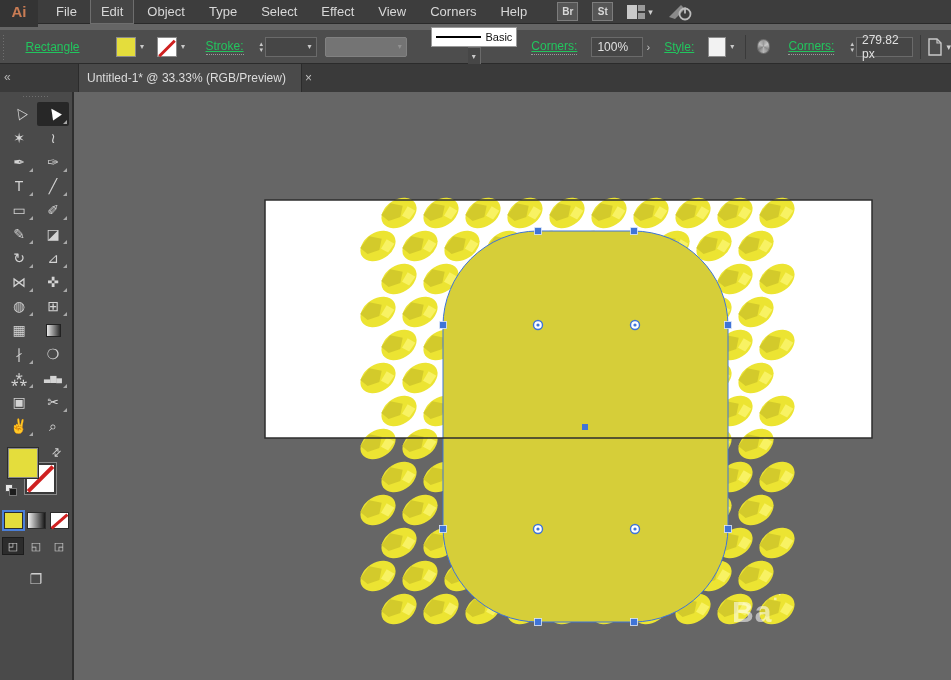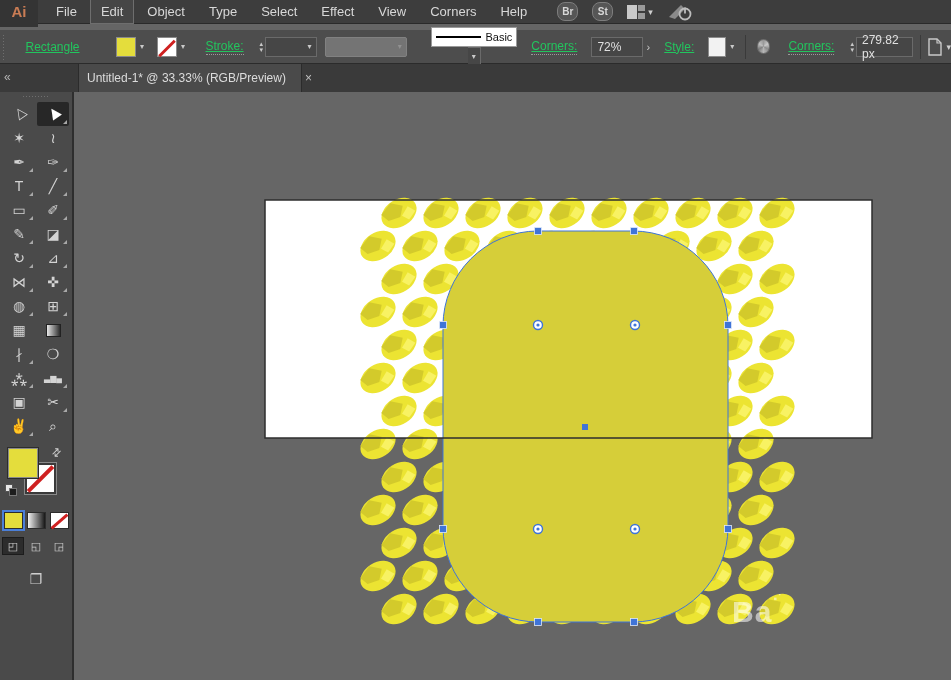--- a/index.html
+++ b/index.html
@@ -8,21 +8,21 @@
 
   
   #menubar { position:absolute; left:0; top:0; width:951px; height:24px;
     background:#3d3d3d; border-bottom:1px solid #2a2a2a; display:flex; align-items:center; }
   #ai-logo { width:38px; height:30px; background:#343434; color:#c97c54; font-weight:bold;
     font-size:15px; display:flex; align-items:center; justify-content:center; }
   .menu-item { color:#d8d8d8; font-size:13px; padding:4px 10px; margin:0 1px; border:1px solid transparent; cursor:default; }
   .menu-item.active { background:#464646; border:1px solid #6e6e6e; }
   #menubar-right { display:flex; align-items:center; margin-left:18px; gap:14px; }
   .mini-app-btn { width:21px; height:19px; background:#565656; border:1px solid #7d7d7d;
-    color:#d8d8d8; font-size:10px; font-weight:bold; display:flex; align-items:center; justify-content:center; border-radius:8px; }
+    color:#d8d8d8; font-size:10px; font-weight:bold; display:flex; align-items:center; justify-content:center; border-radius:0; }
   .ws-icon svg, .sync-icon svg { display:block; }
   .chev { color:#cfcfcf; font-size:9px; margin-left:3px; }
 
   
   #controlbar { position:absolute; left:0; top:30px; width:951px; height:34px;
     background:#4d4d4d; border-bottom:1px solid #2b2b2b; display:flex; align-items:center;
     font-size:12px; color:#d2d2d2; }
   .grip-v { width:5px; height:26px; margin:0 5px 0 2px;
     background-image:radial-gradient(#6f6f6f 1px, transparent 1px); background-size:3px 3px; }
   .cb-label { margin:0 14px; color:#22c55e;text-decoration:underline; }
@@ -173,21 +173,21 @@
     <div class="dd-chev" style="color:#9d9d9d;">▾</div>
   </div>
   <div style="display:flex;align-items:center;margin-left:16px;flex-direction:column;">
     <div id="brush-box">
       <div id="brush-line"></div>
       <span>Basic</span>
     </div>
     <div class="dd-chev" style="border:1px solid #6a6a6a;border-left:none;height:20px;background:#464646;">▾</div>
   </div>
   <span class="cb-label linked" style="margin-left:14px;">Corners:</span>
-  <div class="field" style="width:56px;">72%</div>
+  <div class="field" style="width:56px;">100%</div>
   <div class="dd-chev" style="font-size:11px;">›</div>
   <span class="cb-label" style="margin-left:10px;">Style:</span>
   <div class="swatch" style="background:#f2f2f2;"></div>
   <div class="dd-chev">▾</div>
   <div class="sep"></div>
   <div id="color-wheel"></div>
   <span class="cb-label linked" style="margin-left:14px;">Corners:</span>
   <div class="stepper">
     <span>▴</span>
       <span>▾</span>

